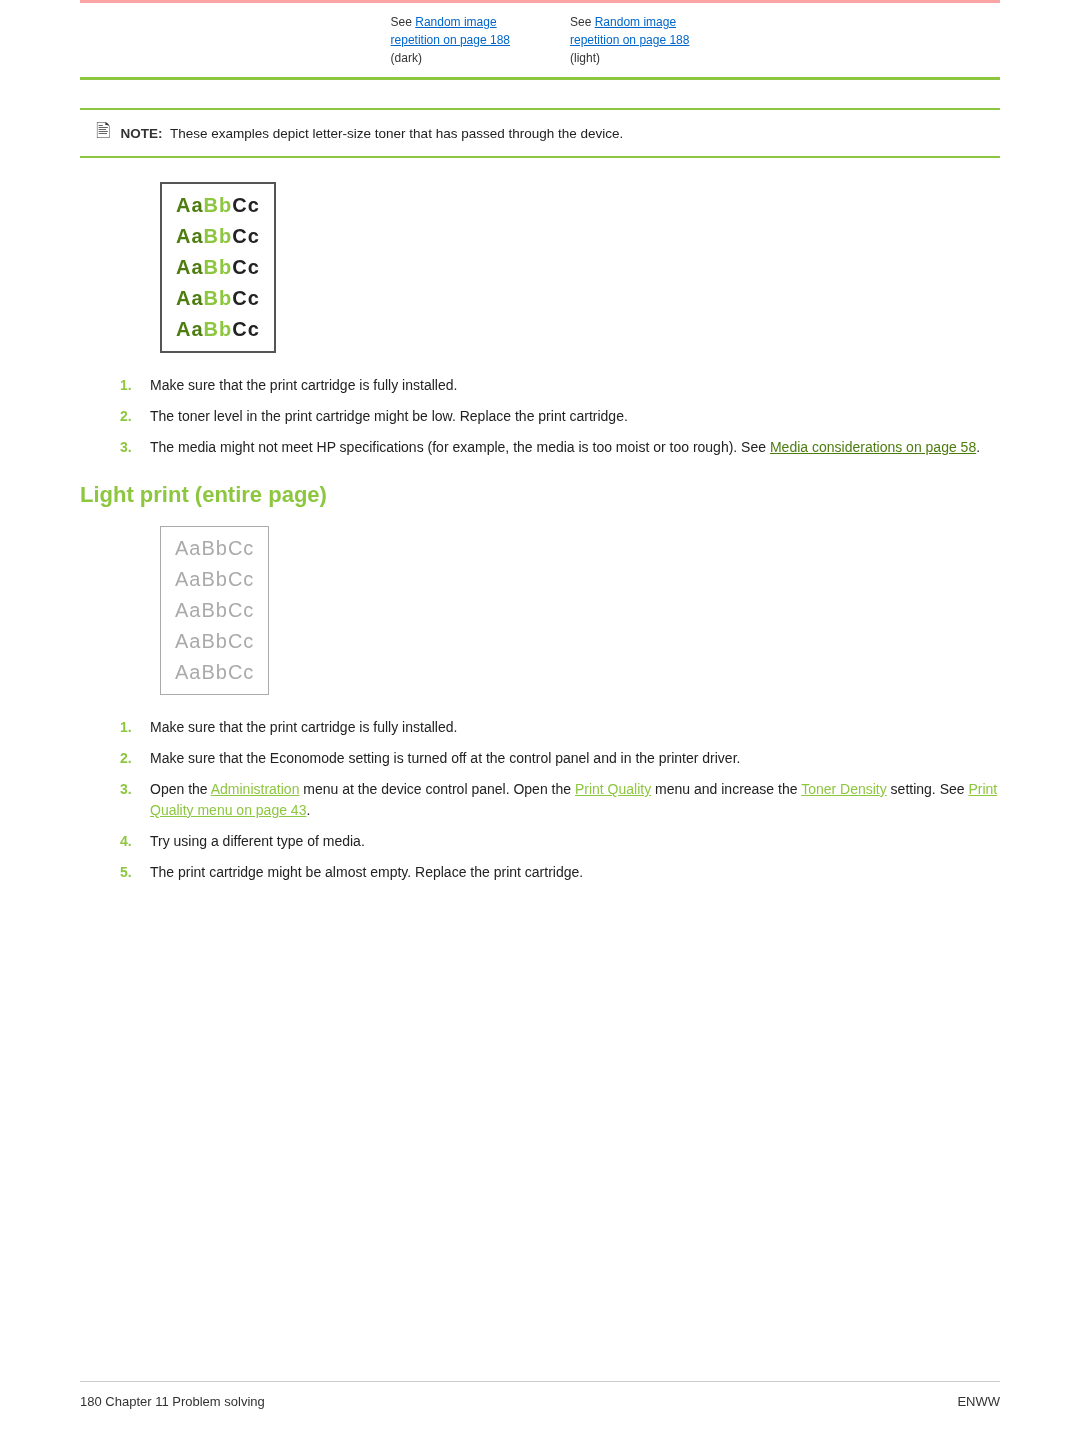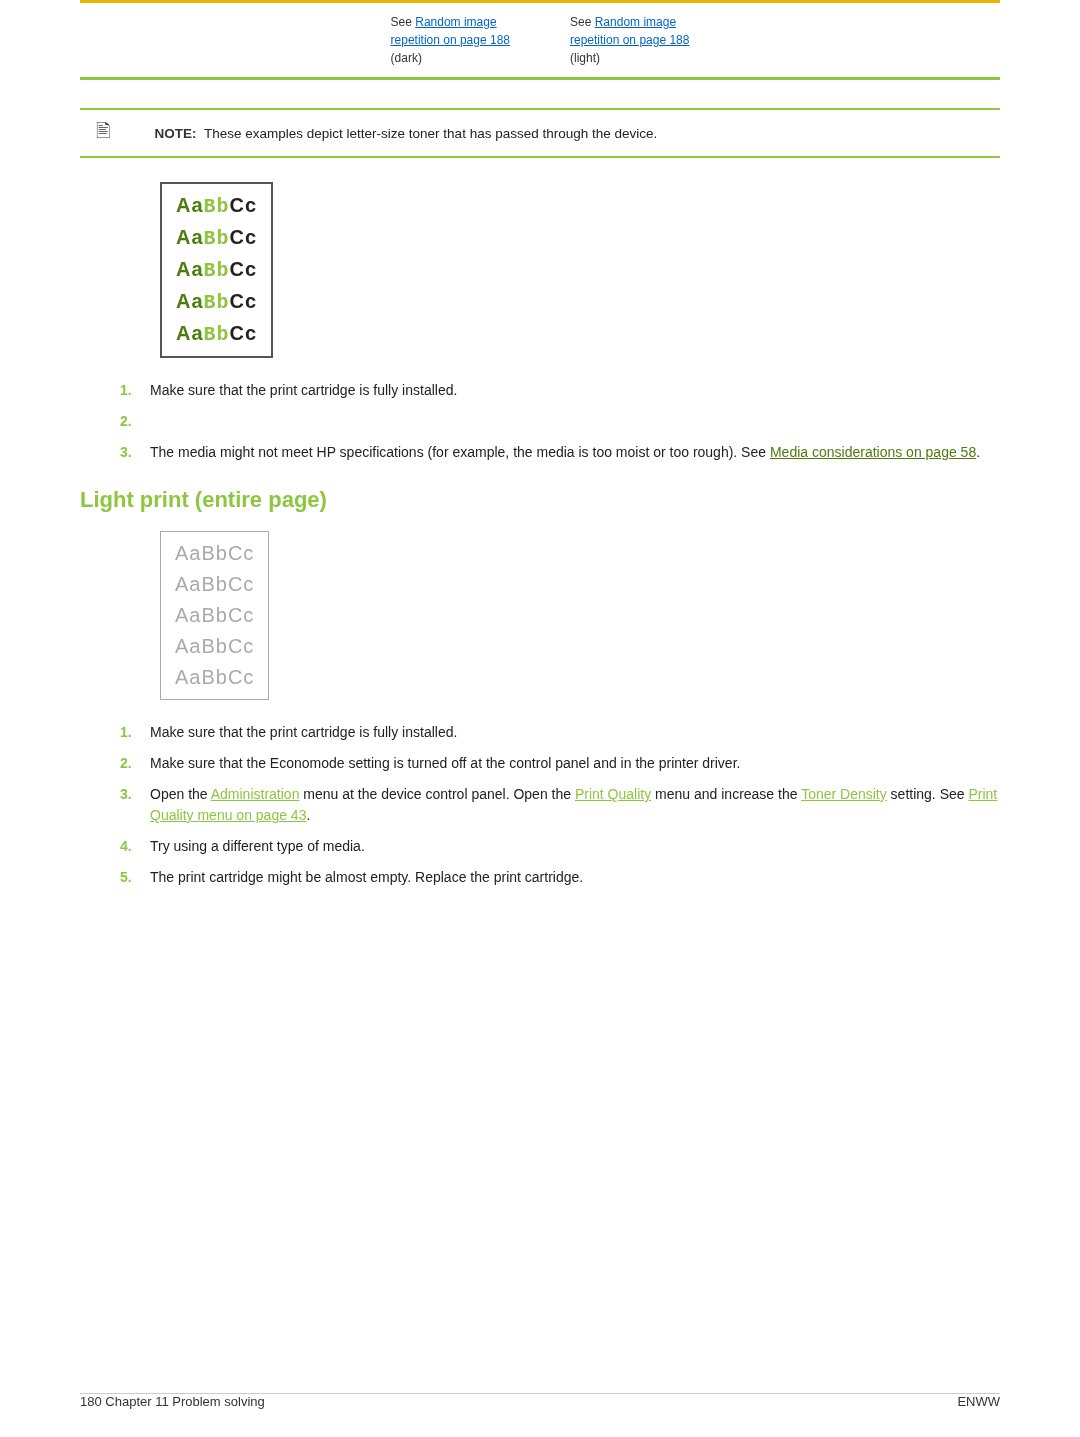--- a/index.html
+++ b/index.html
@@ -14,21 +14,21 @@
     }
     .page-container {
       width: 1080px;
       min-height: 1437px;
       padding: 0 80px 80px 80px;
       position: relative;
     }
 
     
     .top-table-area {
-      border-top: 3px solid #eab308;
+      border-top: 3px solid #fca5a5;
       border-bottom: 3px solid #8dc63f;
       padding: 10px 0;
       margin-bottom: 28px;
       display: flex;
       justify-content: center;
       gap: 60px;
     }
     .table-cell {
       font-size: 12px;
       color: #333;
@@ -52,21 +52,20 @@
     }
     .note-icon {
       font-size: 18px;
       color: #333;
       flex-shrink: 0;
     }
     .note-label {
       font-weight: bold;
       color: #333;
       margin-right: 4px;
-      margin-left: 34px;
     }
 
     
     .section-heading {
       font-size: 22px;
       font-weight: bold;
       color: #8dc63f;
       margin-bottom: 18px;
     }
 
@@ -78,21 +77,21 @@
       margin-left: 80px;
       margin-bottom: 22px;
       line-height: 1.55;
     }
     .sample-box .line {
       font-size: 20px;
       font-weight: bold;
       letter-spacing: 1px;
     }
     .sample-box .aa { color: #4d7c0f; }
-    .sample-box .bb-green { color: #8dc63f; font-family: Liberation Mono, monospace; }
+    .sample-box .bb-green { color: #8dc63f; }
     .sample-box .cc { color: #222; }
 
     
     .sample-box-light {
       border: 1px solid #aaa;
       display: inline-block;
       padding: 6px 14px;
       margin-left: 80px;
       margin-bottom: 22px;
       line-height: 1.55;
@@ -138,21 +137,21 @@
     .footer {
       position: absolute;
       bottom: 28px;
       left: 80px;
       right: 80px;
       display: flex;
       justify-content: space-between;
       font-size: 13px;
       color: #333;
       border-top: 1px solid #ccc;
-      padding-top: 0;
+      padding-top: 12px;
     }
   </style>
 </head>
 <body>
 
 <div class="page-container">
 
   
   <div class="top-table-area">
     <div class="table-cell">
@@ -186,20 +185,21 @@
   </div>
 
   
   <div class="numbered-list">
     <div class="list-item">
       <span class="list-num">1.</span>
       <span class="list-text">Make sure that the print cartridge is fully installed.</span>
     </div>
     <div class="list-item">
       <span class="list-num">2.</span>
+      <span class="list-text">The toner level in the print cartridge might be low. Replace the print cartridge.</span>
     </div>
     <div class="list-item">
       <span class="list-num">3.</span>
       <span class="list-text">
         <span>The media might not meet HP specifications (for example, the media is too moist or too rough). See </span><a class="link-blue" href="#">Media considerations on page 58</a><span>.</span>
       </span>
     </div>
   </div>
 
   

